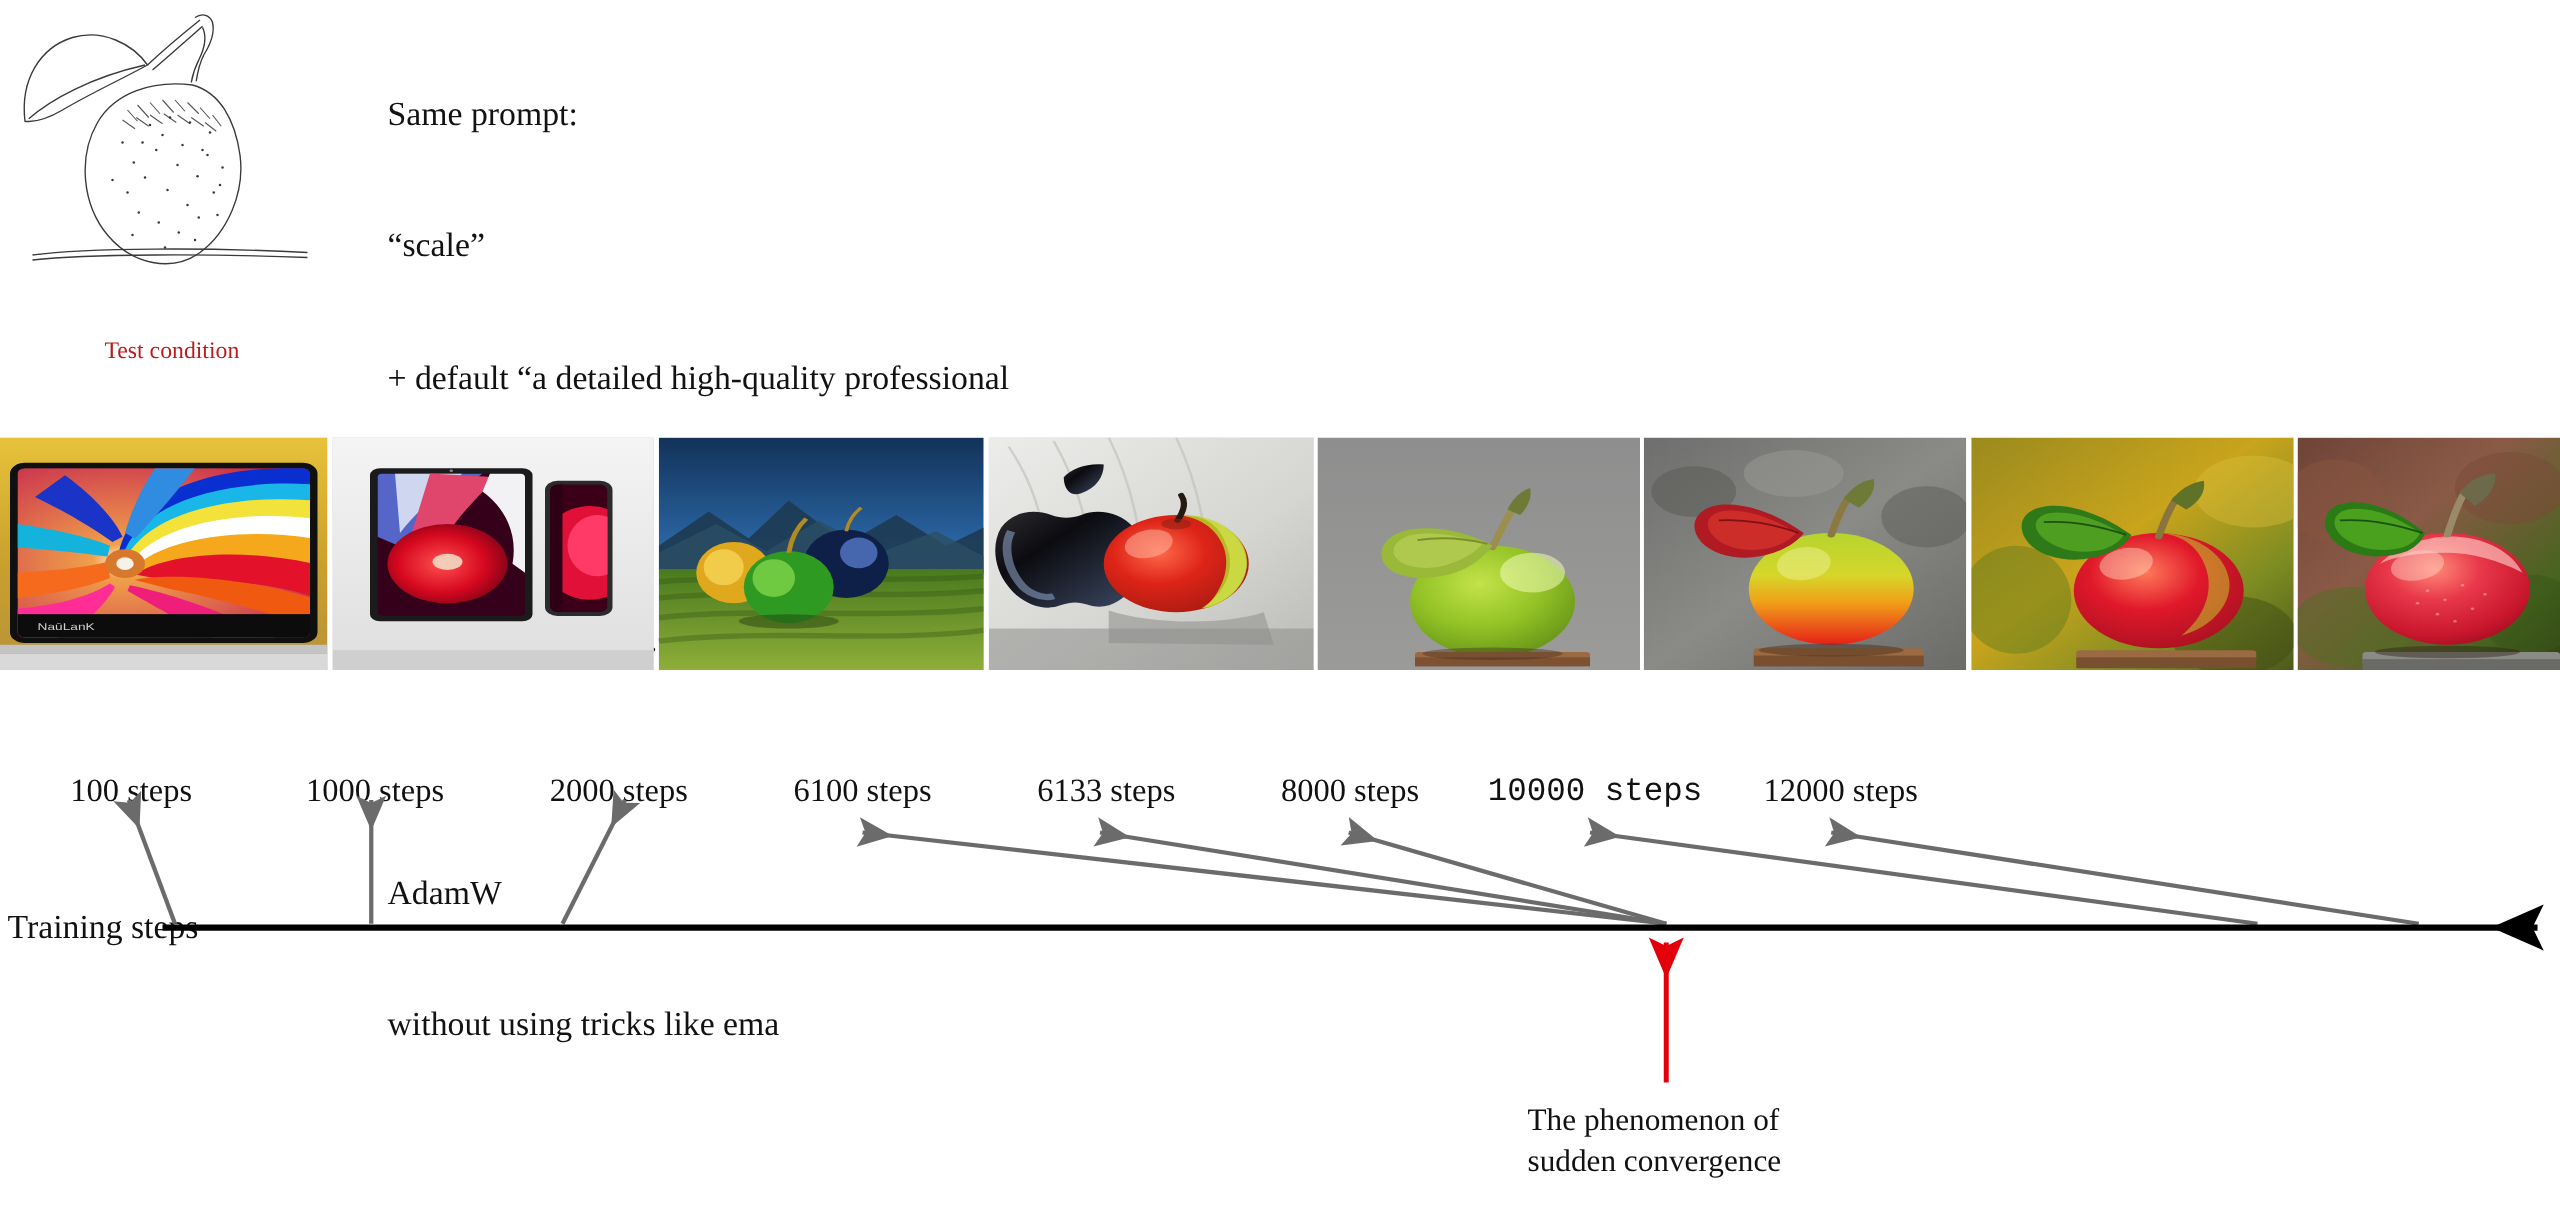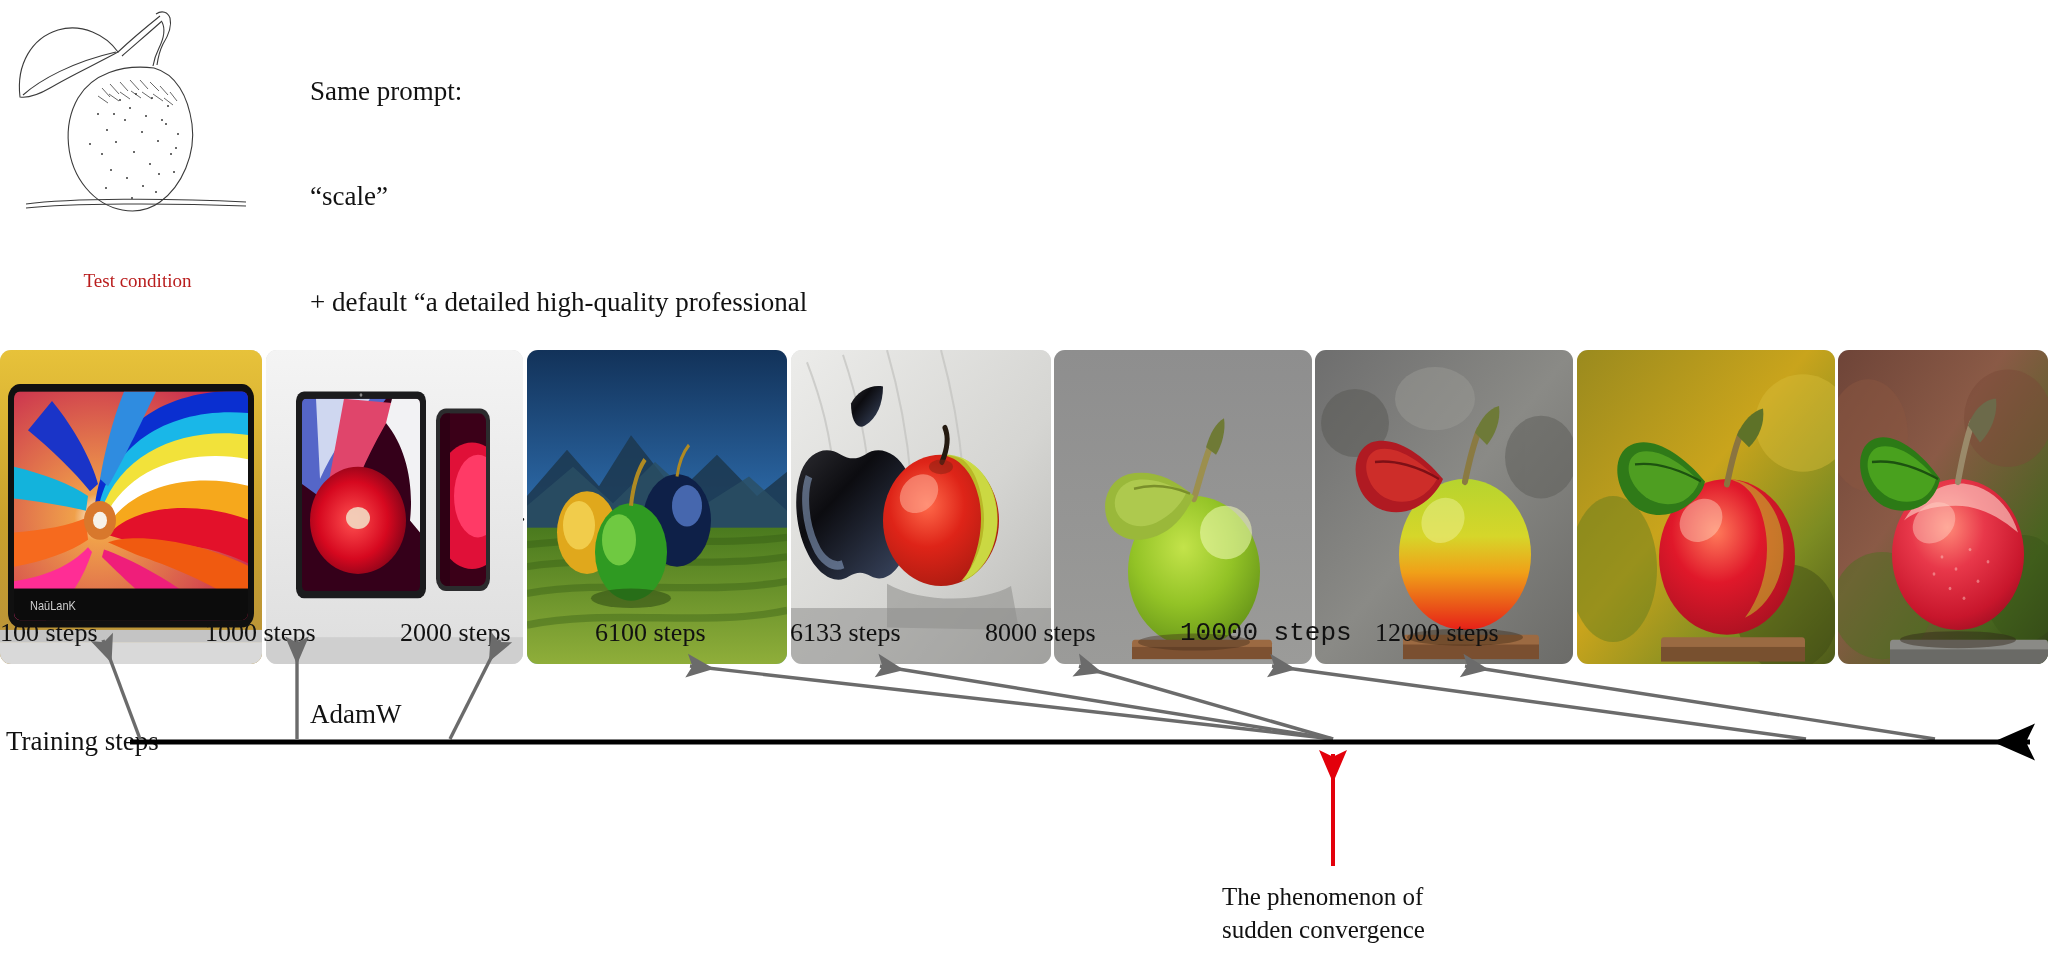--- a/index.html
+++ b/index.html
@@ -18,27 +18,27 @@
   }
   #prompt-block{
     position:absolute;left:310px;top:4px;width:740px;
     font-size:27px;line-height:1.30;color:#121212;white-space:pre-wrap;
   }
   #prompt-block .ln{display:block;}
   #prompt-block .gap{display:block;height:26px;}
 
   
   #strip{position:absolute;left:0;top:350px;width:2048px;height:258px;}
-  .tile{position:absolute;top:0;height:314px;overflow:hidden;background:#ddd;border-radius:11px;}
+  .tile{position:absolute;top:0;height:186px;overflow:hidden;background:#ddd;}
   .tile svg{display:block;width:100%;height:100%;}
 
   
   .step-label{
     position:absolute;top:616px;height:34px;line-height:34px;
-    text-align:left;font-size:26px;color:#111;
+    text-align:center;font-size:26px;color:#111;
   }
 
   
   #axis-label{
     position:absolute;left:6px;top:726px;font-size:27px;color:#111;
   }
   #vec{position:absolute;left:0;top:608px;width:2048px;height:360px;}
 
   
   #phenom-caption{
@@ -112,20 +112,21 @@
   <div id="sketch-caption">Test condition</div>
 
   <div id="prompt-block">
     <span class="ln">Same prompt:</span>
     <span class="ln">“scale”</span>
     <span class="ln">+ default “a detailed high-quality professional</span>
     <span class="ln">image”</span>
     <span class="ln">Same CFG scale (9.0)</span>
     <span class="gap"></span>
     <span class="ln">AdamW</span>
+    <span class="ln">without using tricks like ema</span>
   </div>
 
   <div id="strip">
 
     <div class="tile" id="tile-0" style="left: 0px; width: 262px;">
       <svg viewBox="0 0 262 258" preserveAspectRatio="none">
         <defs>
           <linearGradient id="g0bg" x1="0" y1="0" x2="0" y2="1">
             <stop offset="0" stop-color="#e7c23a"></stop>
               <stop offset="0.55" stop-color="#c9a02c"></stop>

